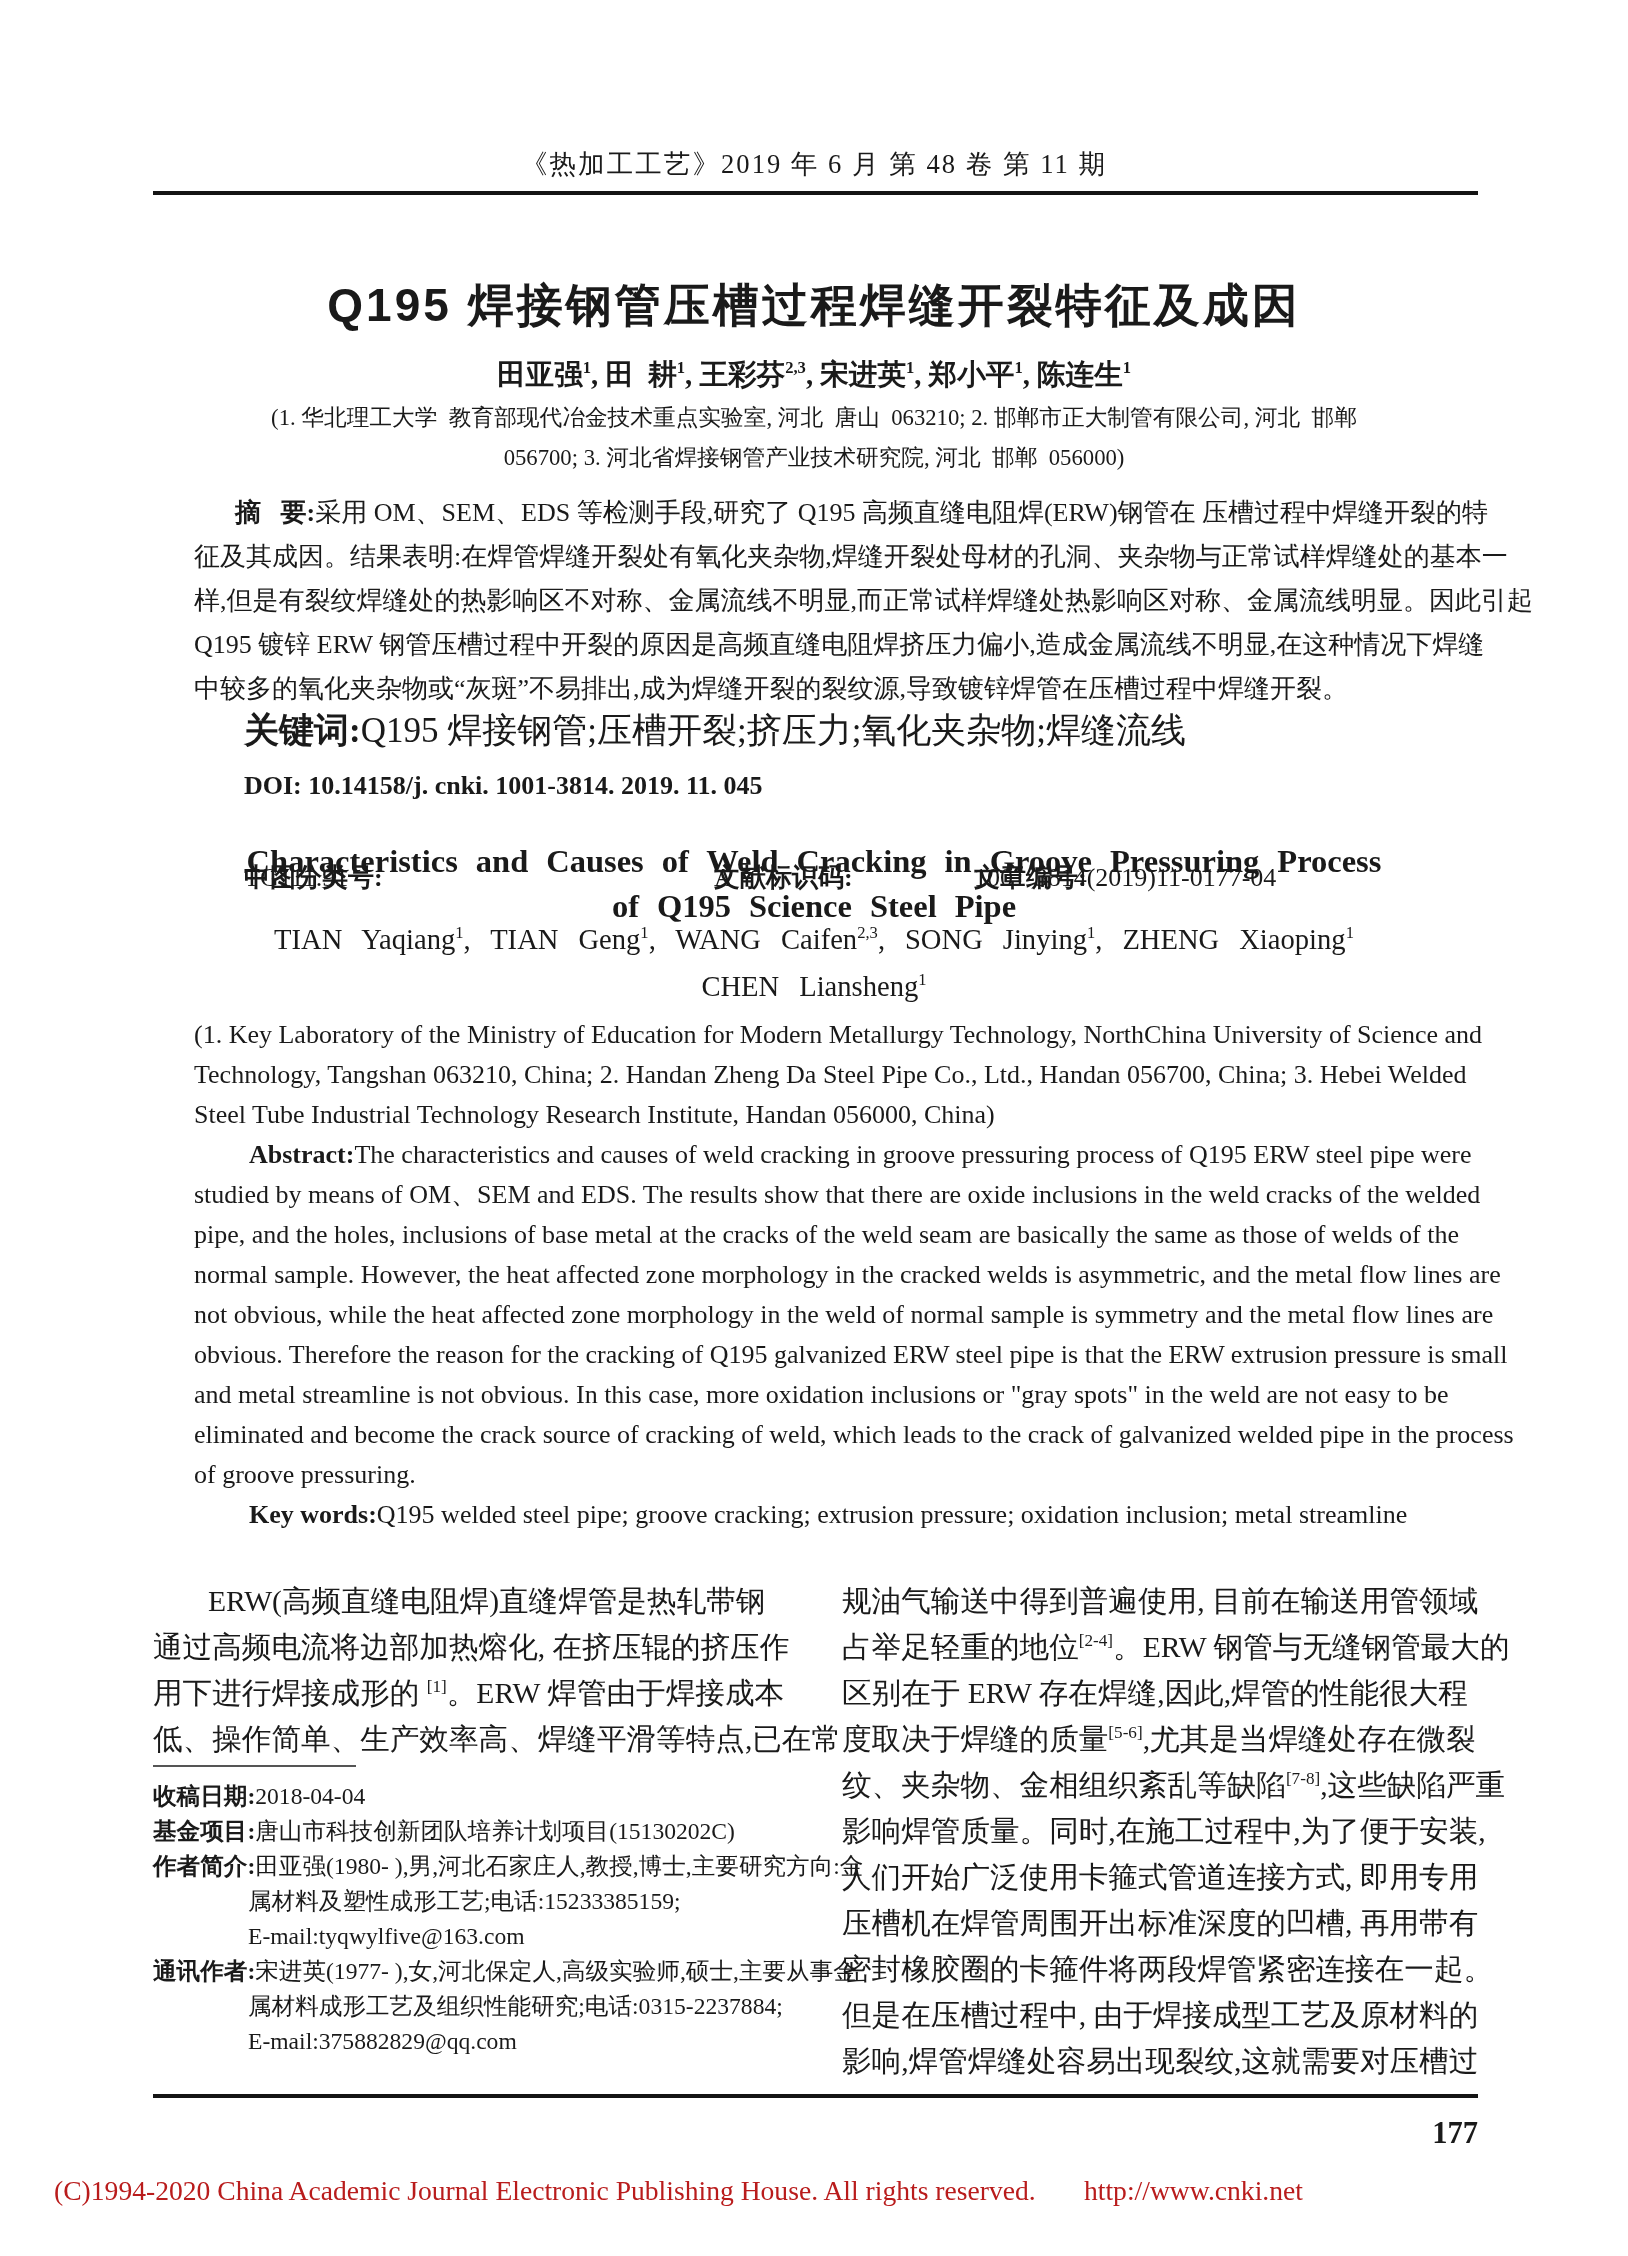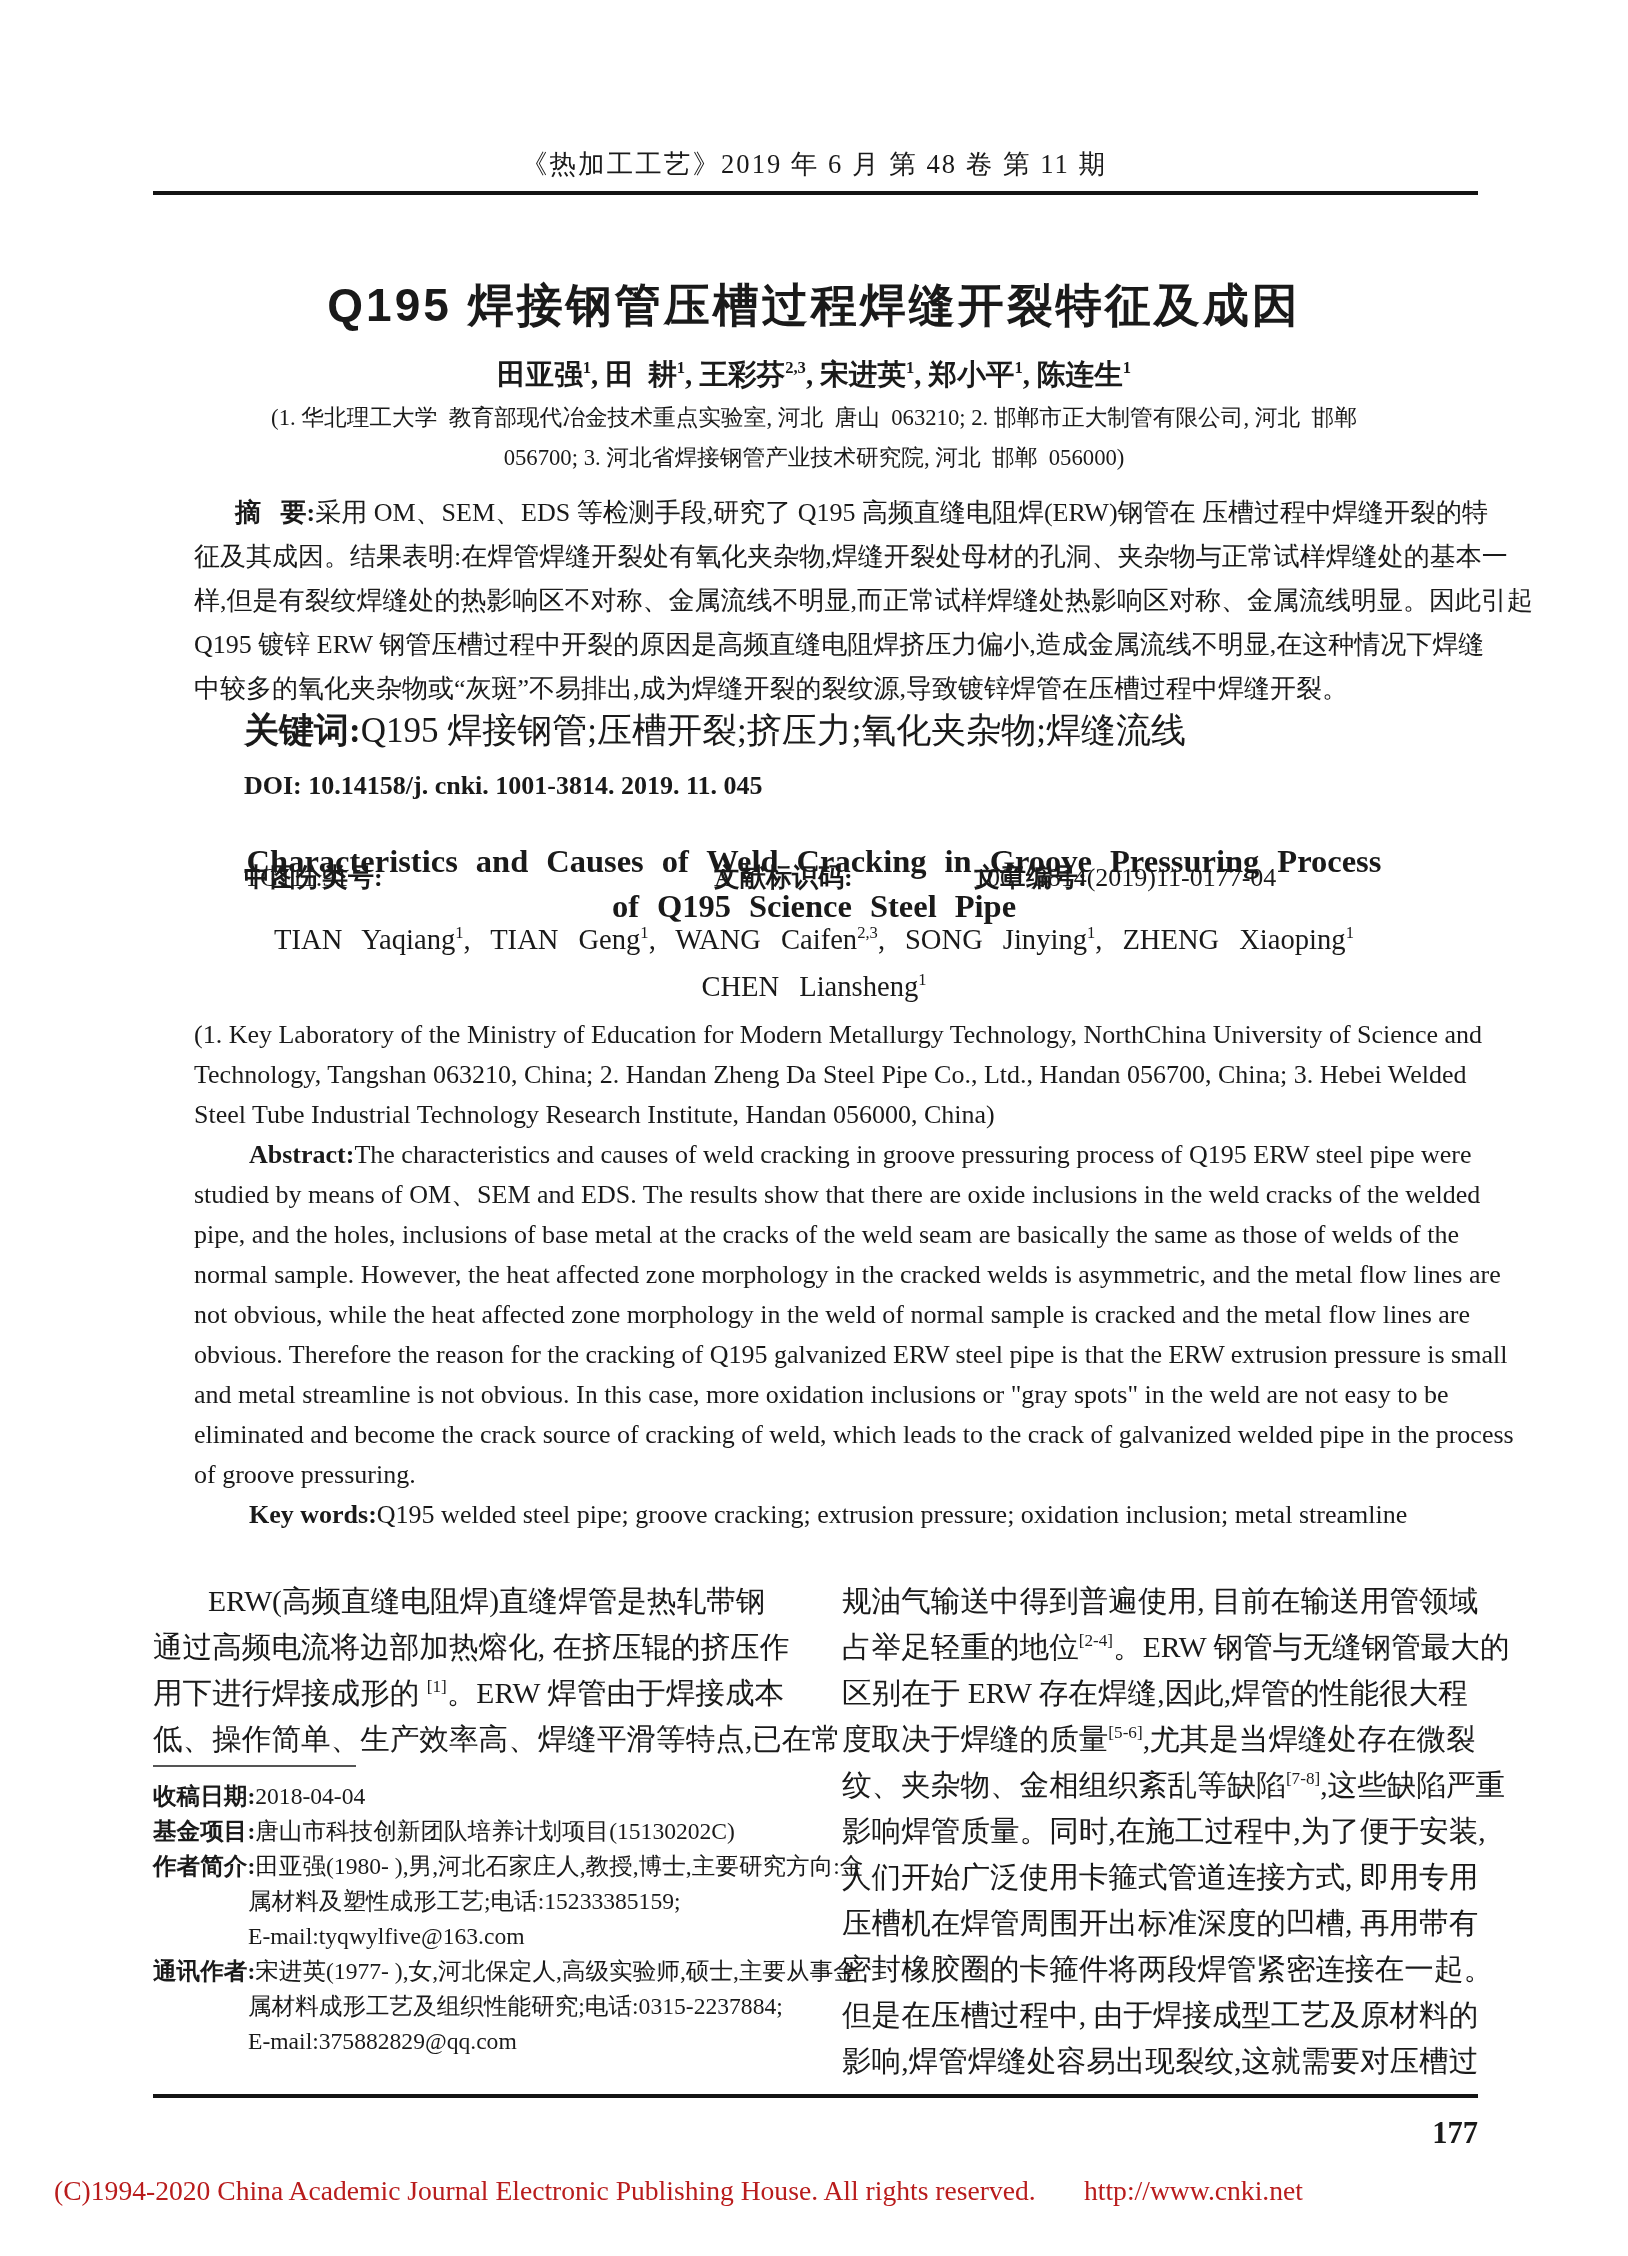--- a/index.html
+++ b/index.html
@@ -116,21 +116,21 @@
       <div class="line"><span>(1. Key Laboratory of the Ministry of Education for Modern Metallurgy Technology, NorthChina University of Science and</span></div>
       <div class="line"><span>Technology, Tangshan 063210, China; 2. Handan Zheng Da Steel Pipe Co., Ltd., Handan 056700, China; 3. Hebei Welded</span></div>
       <div class="line"><span>Steel Tube Industrial Technology Research Institute, Handan 056000, China)</span></div>
     </div>
 
   <div class="abs abstract-en">
       <div class="line"><span class="b">Abstract:</span><span>The characteristics and causes of weld cracking in groove pressuring process of Q195 ERW steel pipe were</span></div>
       <div class="line"><span>studied by means of OM、SEM and EDS. The results show that there are oxide inclusions in the weld cracks of the welded</span></div>
       <div class="line"><span>pipe, and the holes, inclusions of base metal at the cracks of the weld seam are basically the same as those of welds of the</span></div>
       <div class="line"><span>normal sample. However, the heat affected zone morphology in the cracked welds is asymmetric, and the metal flow lines are</span></div>
-      <div class="line"><span>not obvious, while the heat affected zone morphology in the weld of normal sample is cracked and the metal flow lines are</span></div>
+      <div class="line"><span>not obvious, while the heat affected zone morphology in the weld of normal sample is symmetry and the metal flow lines are</span></div>
       <div class="line"><span>obvious. Therefore the reason for the cracking of Q195 galvanized ERW steel pipe is that the ERW extrusion pressure is small</span></div>
       <div class="line"><span>and metal streamline is not obvious. In this case, more oxidation inclusions or "gray spots" in the weld are not easy to be</span></div>
       <div class="line"><span>eliminated and become the crack source of cracking of weld, which leads to the crack of galvanized welded pipe in the process</span></div>
       <div class="line"><span>of groove pressuring.</span></div>
     </div>
 
   <div class="abs keywords-en">
       <div class="line"><span class="b">Key words:</span><span>Q195 welded steel pipe; groove cracking; extrusion pressure; oxidation inclusion; metal streamline</span></div>
     </div>
 

